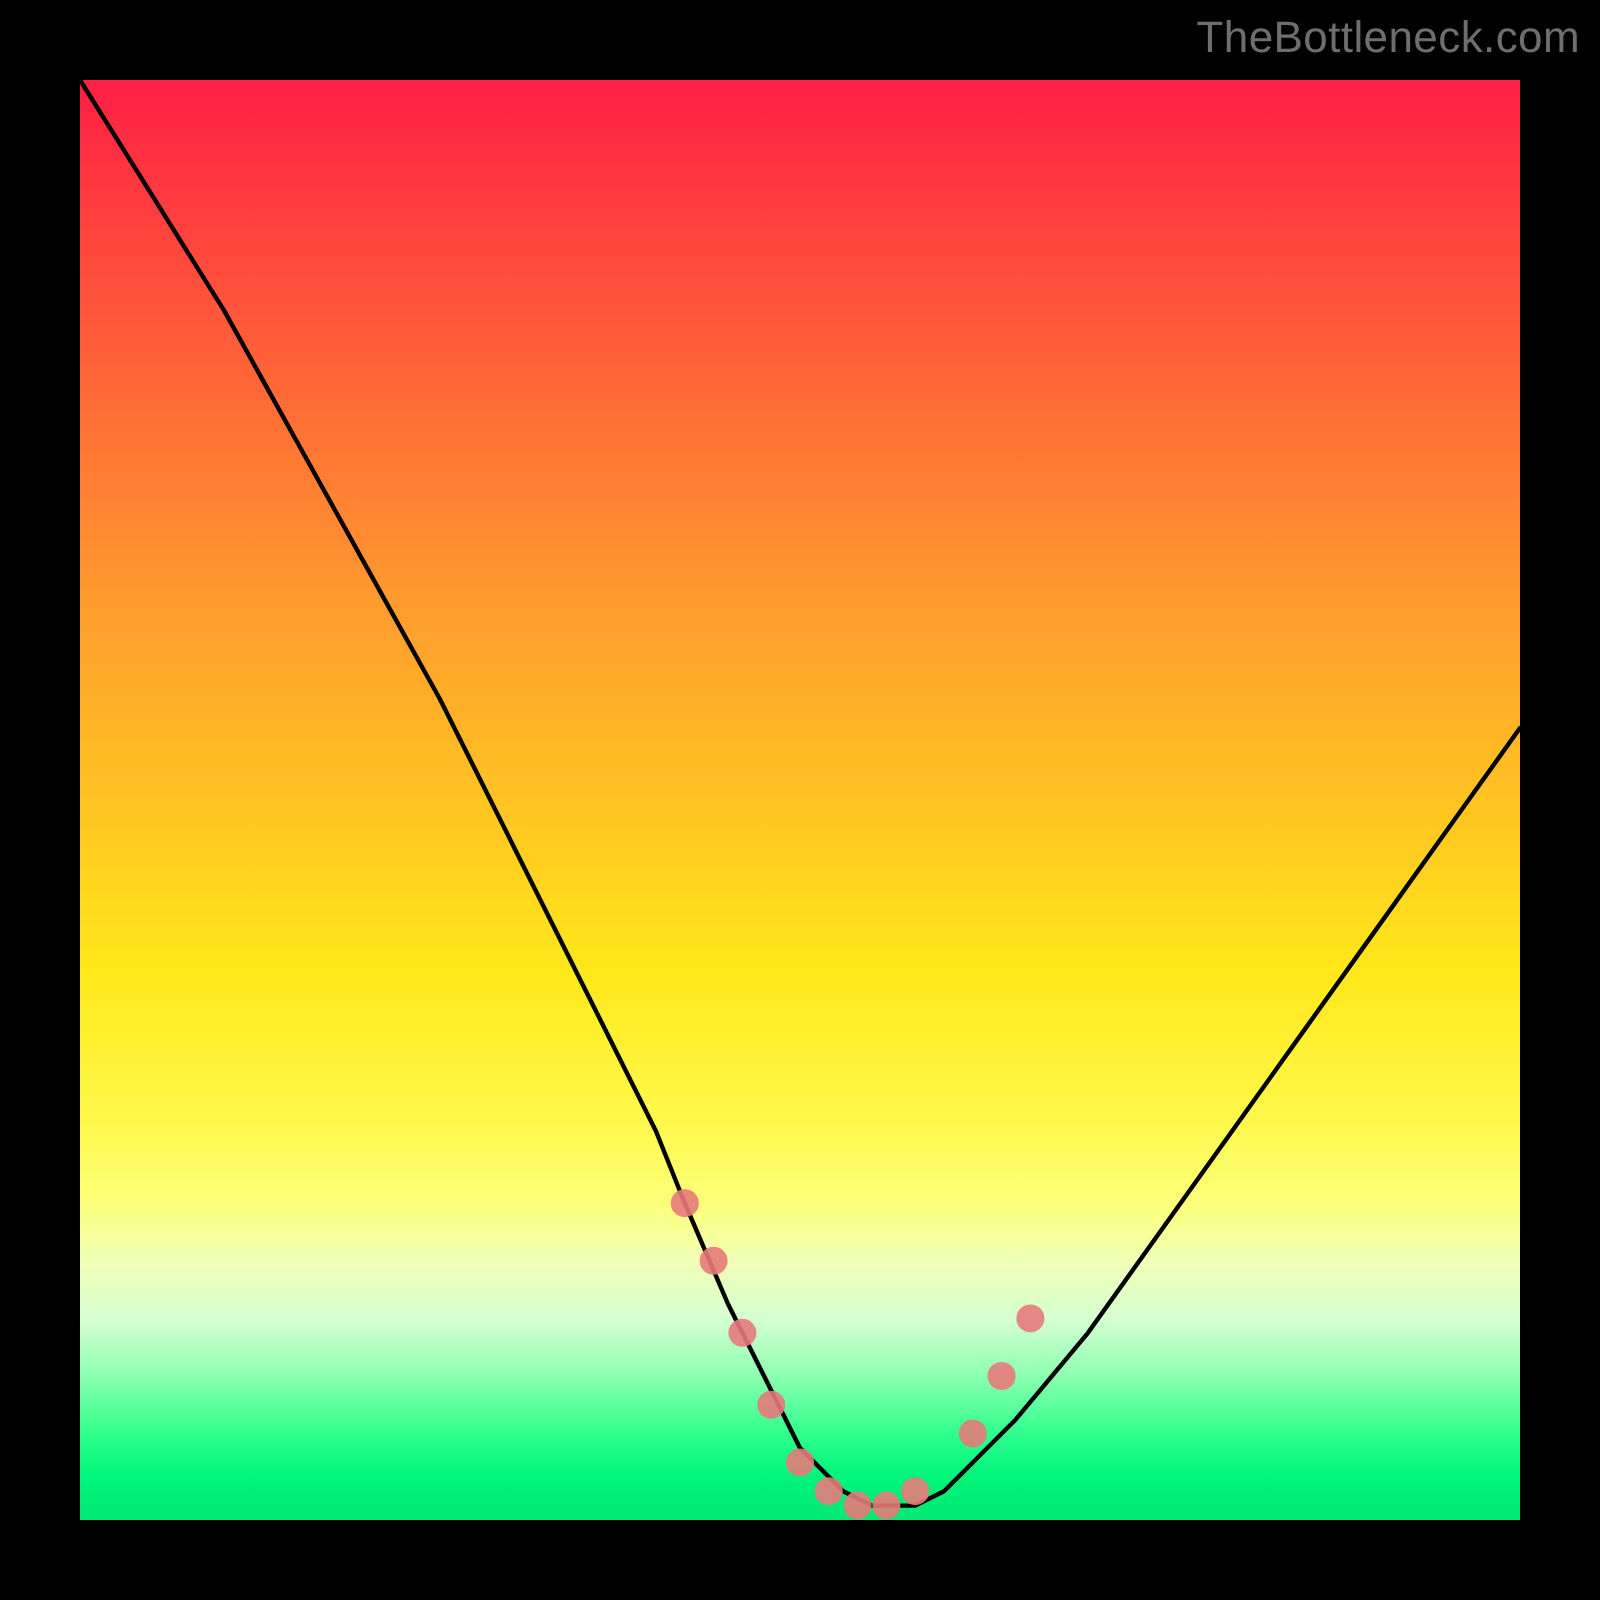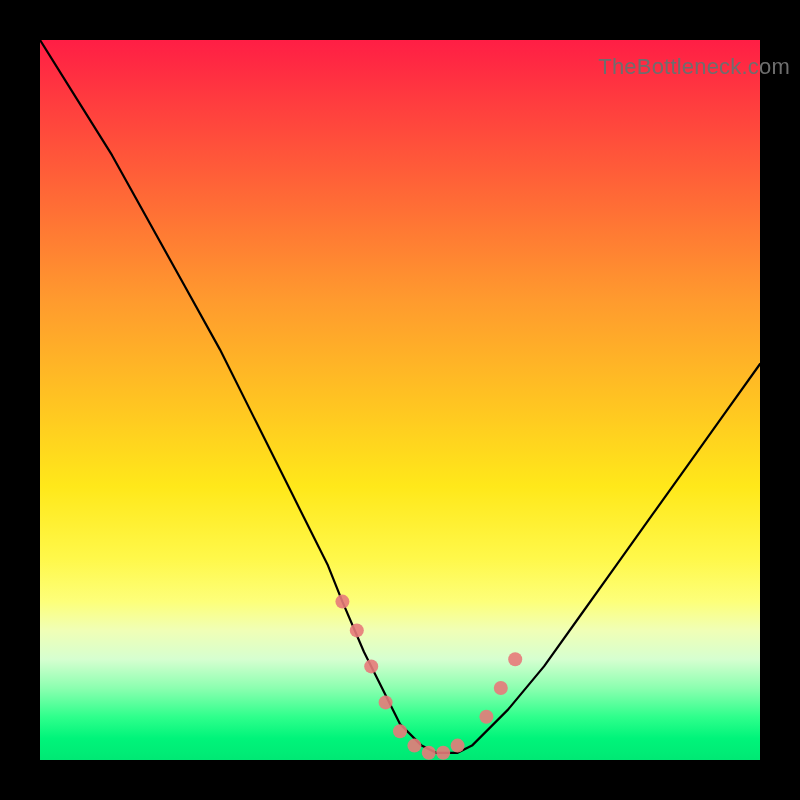--- a/index.html
+++ b/index.html
@@ -52,21 +52,20 @@
   }
   .watermark {
     position: absolute;
     top: 6px;
     right: 10px;
     font-family: Arial, Helvetica, sans-serif;
     font-size: 22px;
     color: #6e6e6e;
     letter-spacing: 0.2px;
     font-weight: 500;
-    margin-top: 48px;
   }
 </style>
 </head>
 <body>
 
 <div class="frame">
   <div class="plot">
     <div class="gradient"></div>
     <svg class="curve" viewBox="0 0 720 720" preserveAspectRatio="none">
       <g id="curve-group">

